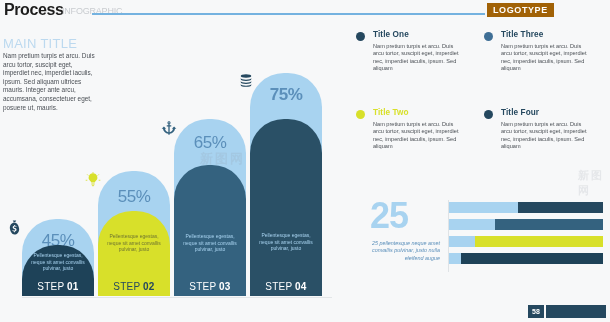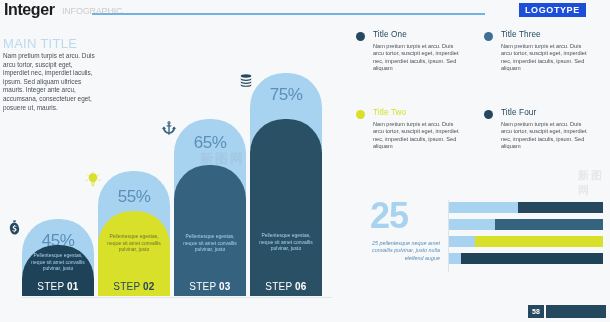--- a/index.html
+++ b/index.html
@@ -18,24 +18,23 @@
   .brand-sub{
     position:absolute;left:62px;top:6px;
     font-size:9px;font-weight:normal;color:#c9ccd0;letter-spacing:-0.2px;
   }
   .head-rule{
     position:absolute;left:92px;top:13px;width:393px;height:2px;
     background:#74b2e0;
   }
   .logotype{
     position:absolute;left:487px;top:3px;
-    background:#1d4ed8;color:#ffffff;
+    background:#a16207;color:#ffffff;
     font-size:9px;font-weight:bold;letter-spacing:0.6px;
     padding:2px 6px 2px 6px;
-    margin-left:32px;
   }
   
   .main-title{
     position:absolute;left:3px;top:36px;
     font-size:13px;font-weight:normal;color:#bcd9ef;letter-spacing:0.3px;
   }
   .main-body{
     position:absolute;left:3px;top:52px;width:96px;
     font-size:6.4px;line-height:8.6px;color:#4a4f55;
   }
@@ -71,21 +70,21 @@
   
   .bar-icon{position:absolute;}
   
   .tiles{position:absolute;left:356px;top:30px;width:250px;height:155px;}
   .tile{position:absolute;width:112px;}
   .tile .dot{
     position:absolute;left:0;top:2px;width:9px;height:9px;border-radius:50%;
   }
   .tile .t{
     position:absolute;left:17px;top:0;
-    font-size:8.2px;font-weight:normal;letter-spacing:0.1px;text-align:center;
+    font-size:8.2px;font-weight:bold;letter-spacing:0.1px;text-align:center;
   }
   .tile .b{
     position:absolute;left:17px;top:13px;width:92px;
     font-size:5.6px;line-height:7.4px;color:#4a4f55;
   }
   
   .stat{position:absolute;left:362px;top:198px;width:244px;height:92px;}
   .stat .num{
     position:absolute;left:8px;top:0;
     font-size:36px;color:#a8d3f0;letter-spacing:-1px;line-height:36px;font-weight:bold;
@@ -112,21 +111,21 @@
   .pagenum{
     position:absolute;left:528px;bottom:4px;width:16px;height:13px;
     background:#25485f;color:#ffffff;font-size:7px;font-weight:bold;
     display:flex;align-items:center;justify-content:center;
   }
 </style>
 </head>
 <body>
 
 <div class="header">
-  <div class="brand">Integer</div>
+  <div class="brand">Process</div>
   <div class="brand-sub">INFOGRAPHIC</div>
   <div class="head-rule"></div>
   <div class="logotype">LOGOTYPE</div>
 </div>
 
 <div class="main-title">MAIN TITLE</div>
 <div class="main-body">Nam pretium turpis et arcu. Duis arcu tortor, suscipit eget, imperdiet nec, imperdiet iaculis, ipsum. Sed aliquam ultrices mauris. Integer ante arcu, accumsana, consectetuer eget, posuere ut, mauris.</div>
 
 <div class="chart">
   <div class="baseline"></div>
@@ -187,26 +186,26 @@
       <div class="desc" style="top:68px;color:#a8d3f0;">Pellentesque egestas, neque sit amet convallis pulvinar, justo</div>
       <div class="step" style="color:#ffffff;">
         <span>STEP</span>
         <b>03</b>
       </div>
     </div>
   </div>
 
   <div class="bar" style="left:228px;height:223px;">
     <div class="cap" style="height:223px;"></div>
-    <div class="pct" style="top:12px;">75%</div>
+    <div class="pct" style="top:12px;font-weight:bold;">75%</div>
     <div class="body" style="height:177px;background:#2a5066;">
       <div class="desc" style="top:113px;color:#a8d3f0;">Pellentesque egestas, neque sit amet convallis pulvinar, justo</div>
       <div class="step" style="color:#ffffff;">
         <span>STEP</span>
-        <b>06</b>
+        <b>04</b>
       </div>
     </div>
   </div>
 </div>
 
 <div class="tiles">
   <div class="tile" style="left:0px;top:0px;">
     <span class="dot" style="background:#25485f;"></span>
     <div class="t" style="color:#25485f;">Title One</div>
     <div class="b">Nam pretium turpis et arcu. Duis arcu tortor, suscipit eget, imperdiet nec, imperdiet iaculis, ipsum. Sed aliquam</div>

